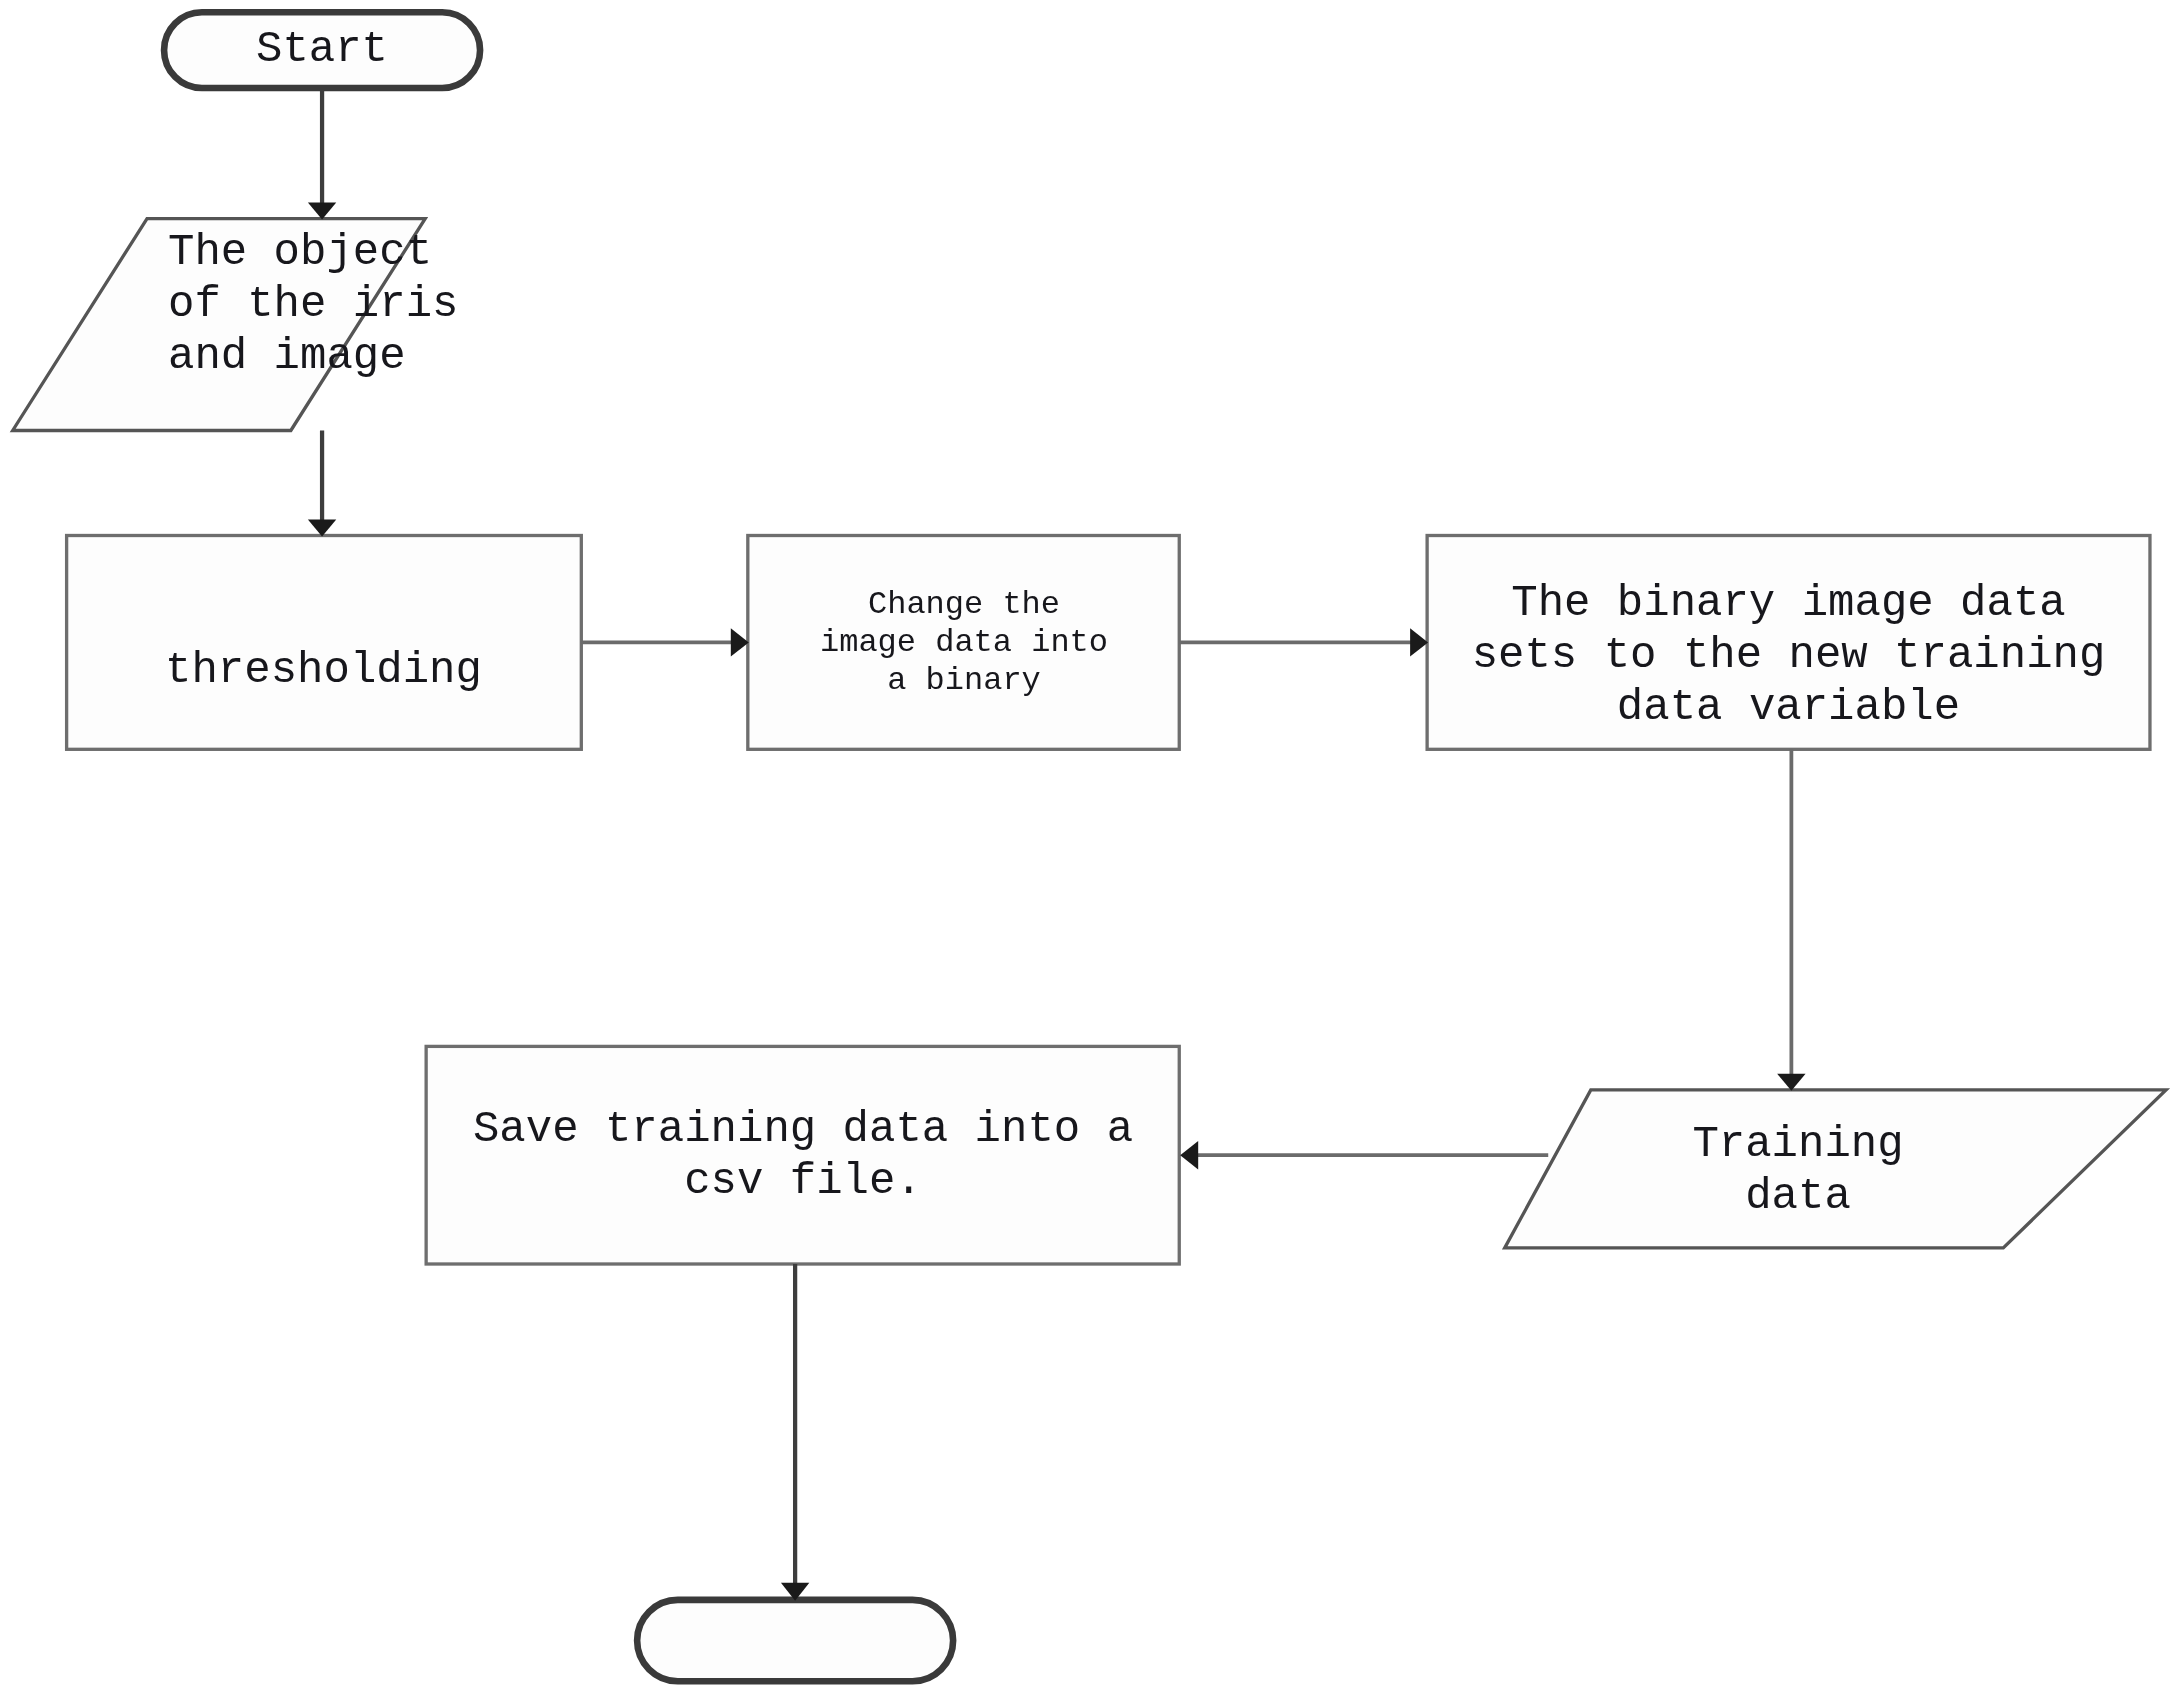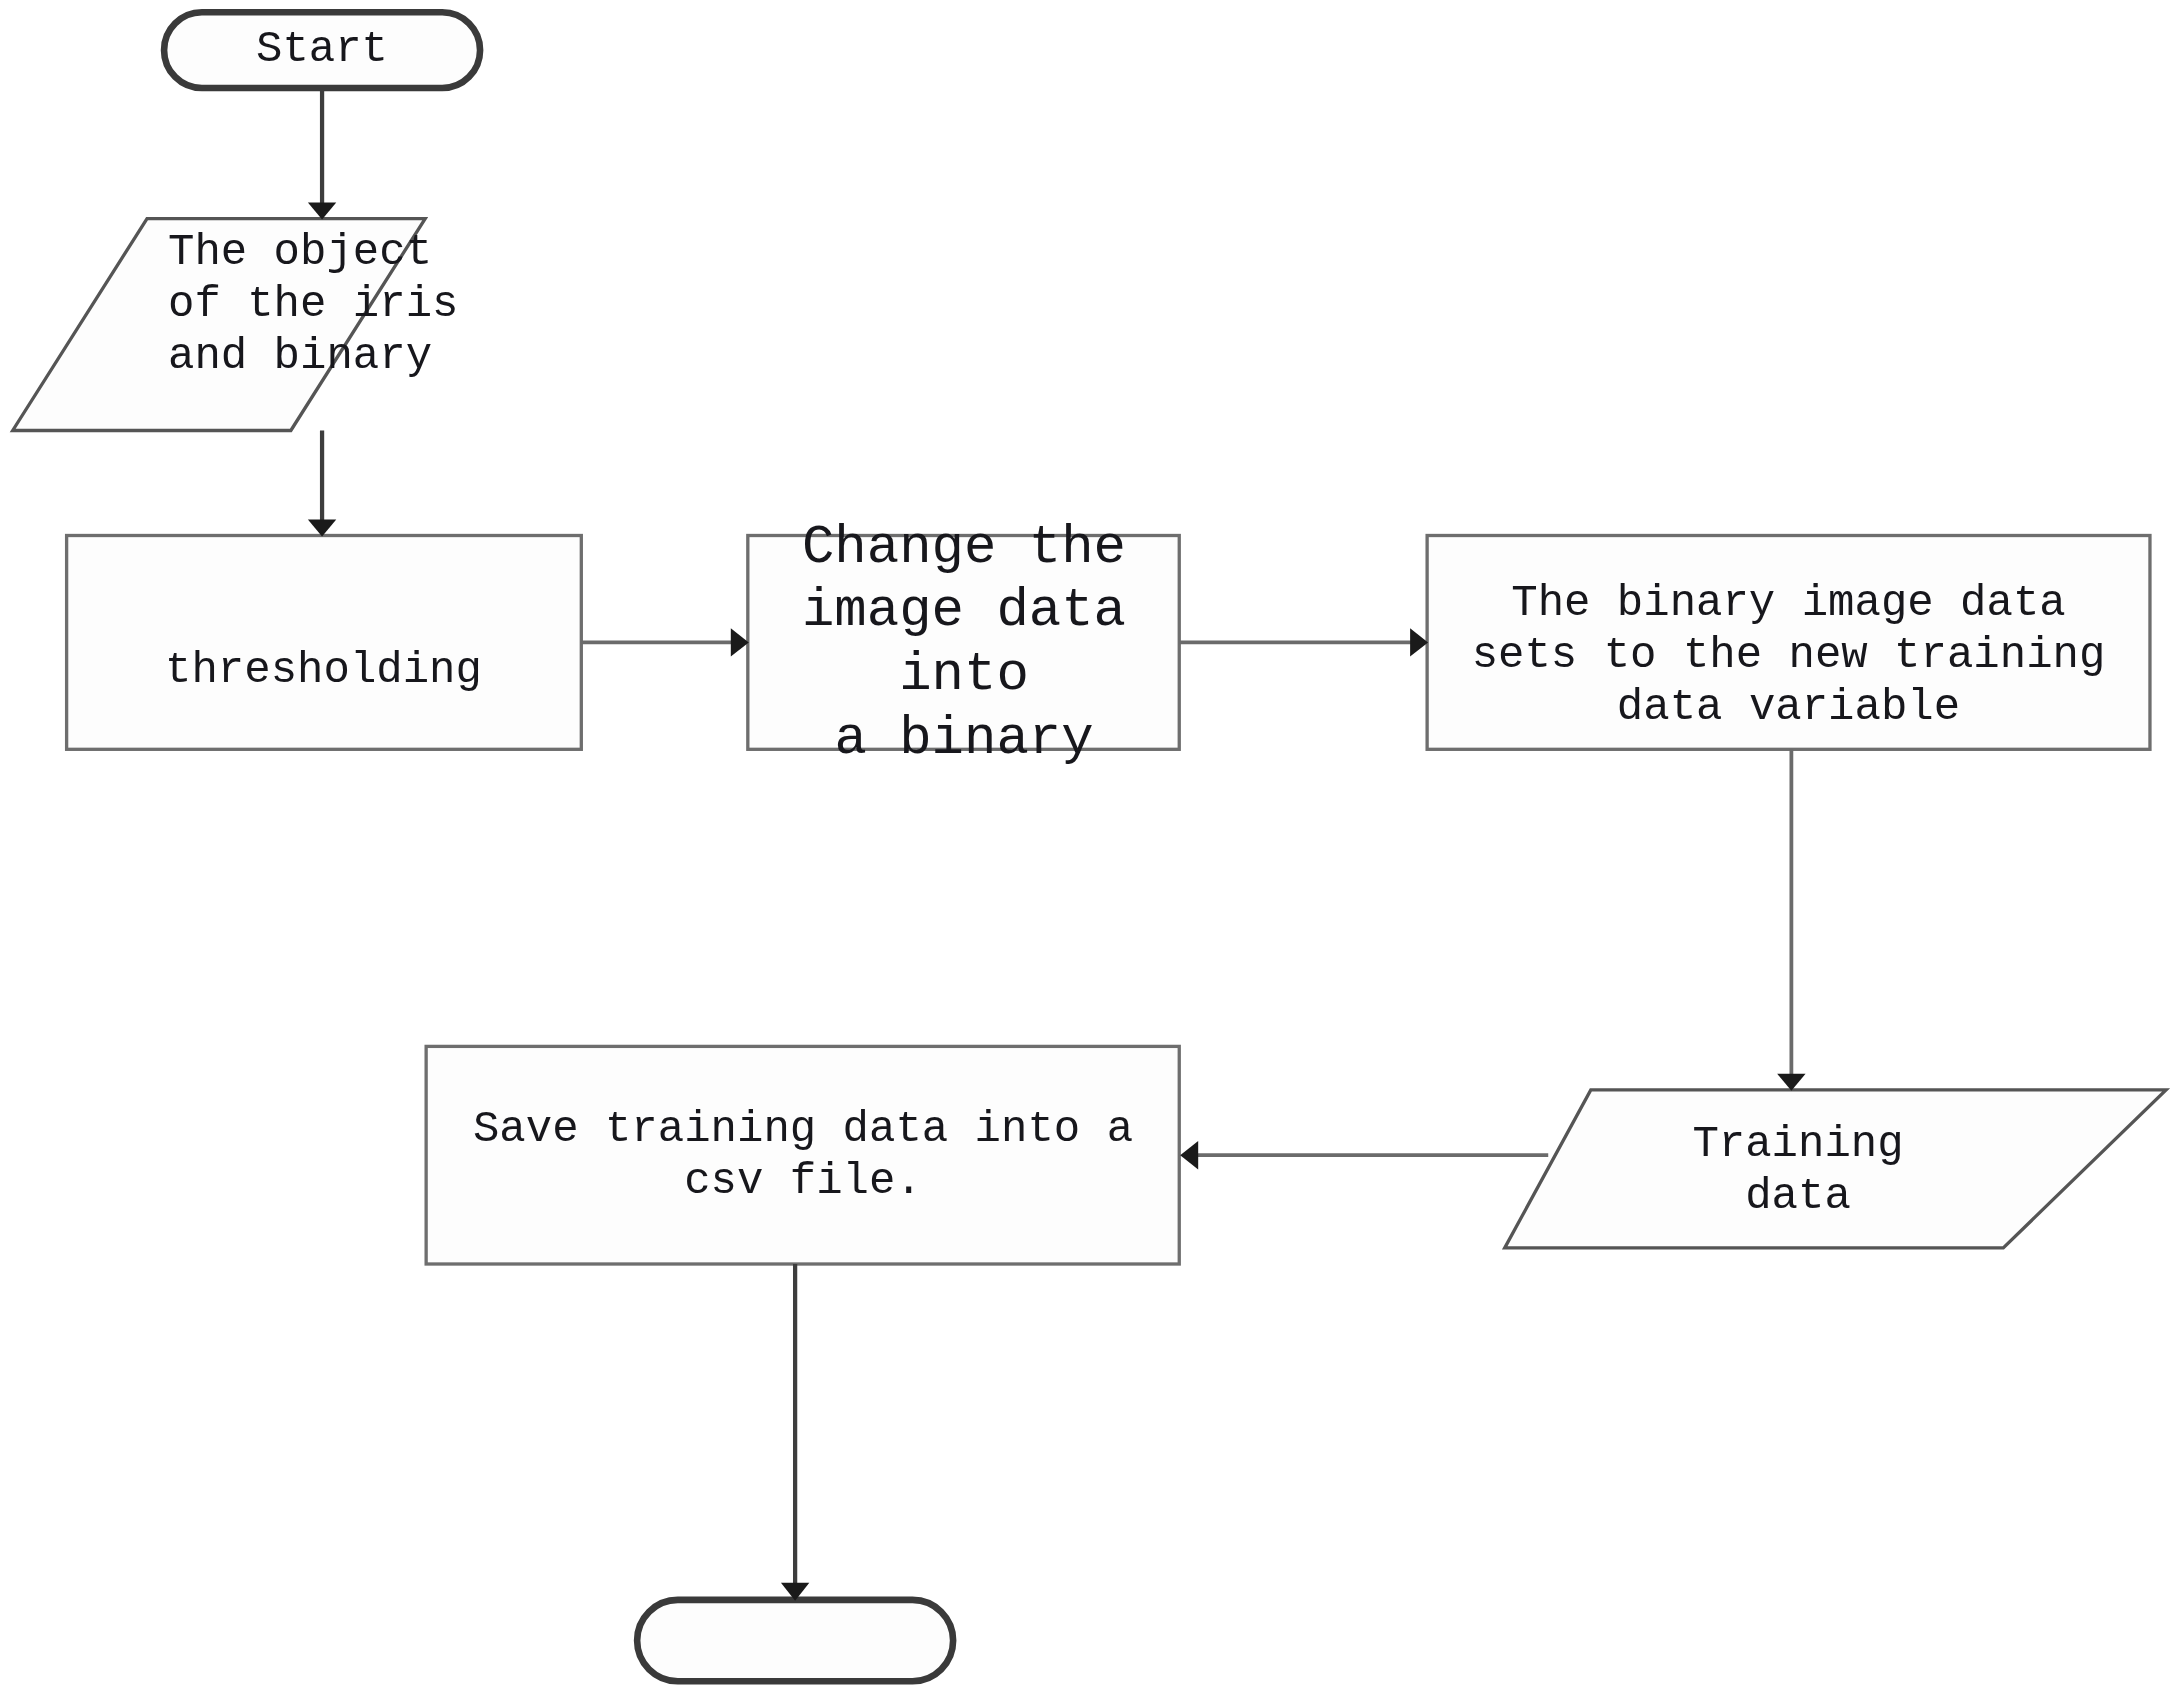--- a/index.html
+++ b/index.html
@@ -80,21 +80,21 @@
   }
   .lbl-threshold {
     left: 68px; top: 535px; width: 511px; height: 272px;
     display: flex; align-items: center; justify-content: center;
     font-size: 44px;
   }
   .lbl-change {
     left: 750px; top: 535px; width: 428px; height: 216px;
     display: flex; align-items: center; justify-content: center;
     text-align: center;
-    font-size: 54px;
+    font-size: 32px;
   }
   .lbl-binary-sets {
     left: 1429px; top: 548px; width: 719px; height: 216px;
     display: flex; align-items: center; justify-content: center;
     text-align: center;
     font-size: 44px;
   }
   .lbl-save {
     left: 428px; top: 1048px; width: 750px; height: 216px;
     display: flex; align-items: center; justify-content: center;
@@ -150,21 +150,21 @@
     <polygon class="arrow-head" points="1266,1206 1266,1236 1247,1221"></polygon>
 
     <line class="edge-line-dark" x1="840" y1="1336" x2="840" y2="1677"></line>
     <polygon class="arrow-head" points="825,1673 855,1673 840,1692"></polygon>
   </svg>
 
   <div class="node-label lbl-start">Start</div>
 
   <div class="node-label lbl-input-object">The object
 of the iris
-and binary</div>
+and image</div>
 
   <div class="node-label lbl-threshold">thresholding</div>
 
   <div class="node-label lbl-change">Change the
 image data into
 a binary</div>
 
   <div class="node-label lbl-binary-sets">The binary image data
 sets to the new training
 data variable</div>

